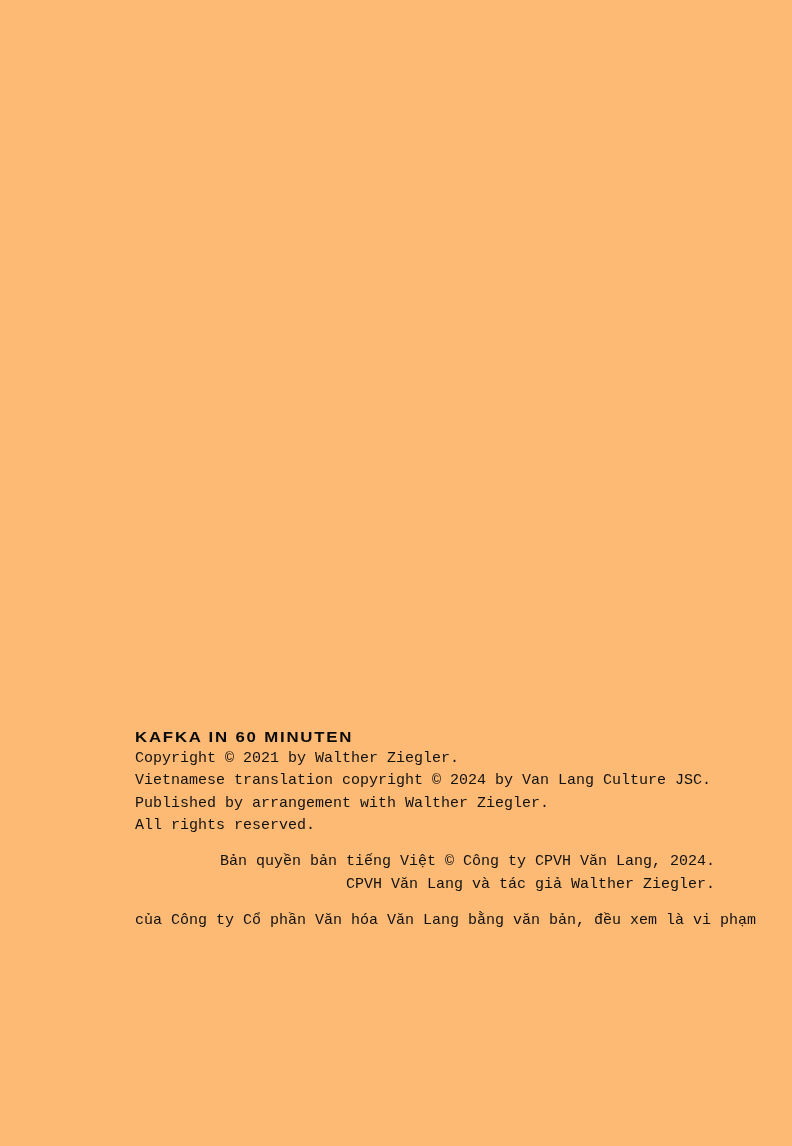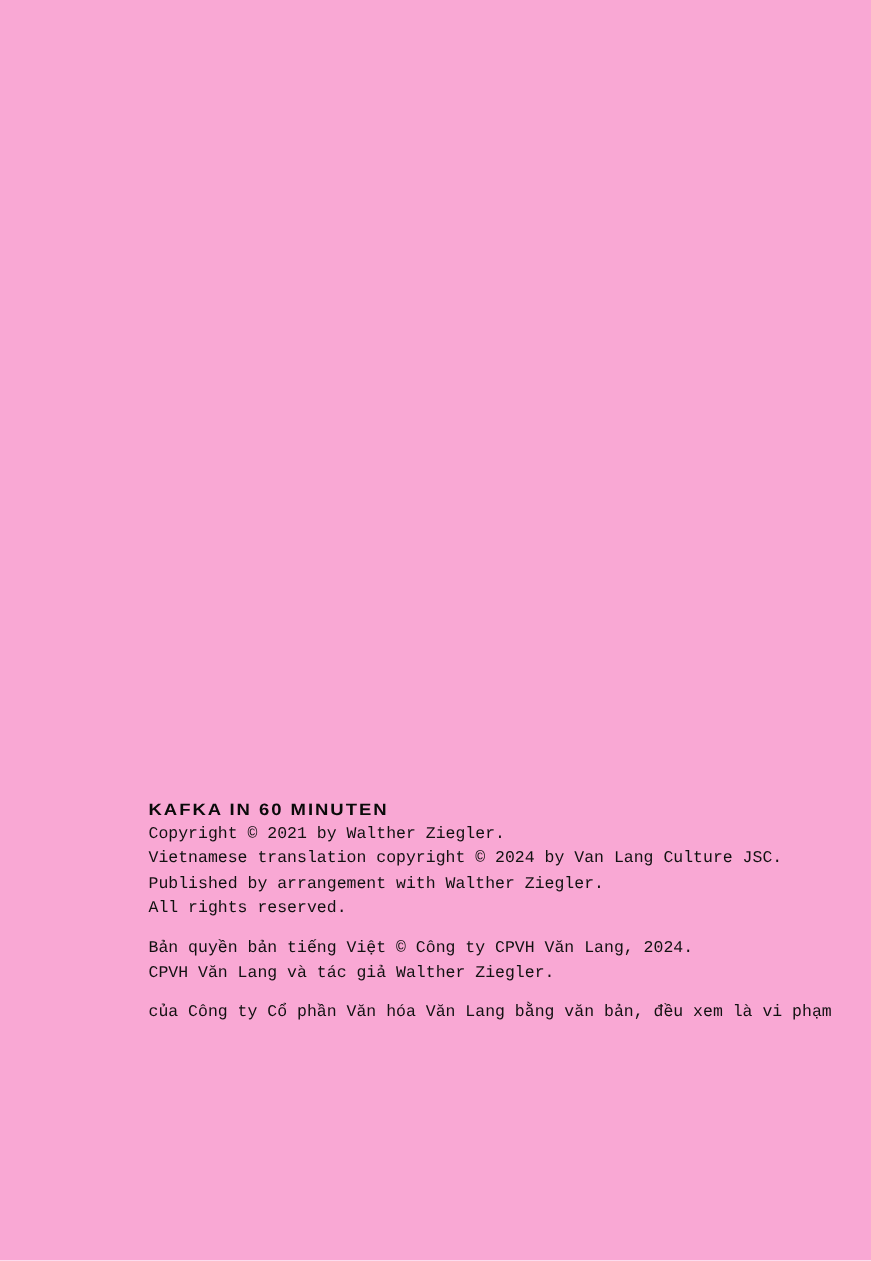--- a/index.html
+++ b/index.html
@@ -4,21 +4,21 @@
 <style>
   html, body {
     margin: 0;
     padding: 0;
     background: #ffffff;
   }
   .page {
     position: relative;
     width: 792px;
     height: 1146px;
-    background: #f9a8d4;
+    background: #fdba74;
     overflow: hidden;
     font-family: "Liberation Sans", "DejaVu Sans", sans-serif;
     color: #111111;
   }
   .text-block {
     position: absolute;
     left: 135px;
     top: 726px;
     width: 580px;
   }
@@ -40,20 +40,21 @@
   .para .line {
     font-size: 15px;
     white-space: nowrap;
     font-family: Liberation Mono, monospace;
   }
   .para-en .line {
     line-height: 22.4px;
   }
   .para-vi .line {
     line-height: 23.8px;
+    text-align: right;
   }
   .para-vi {
     margin-top: 12px;
   }
 </style>
 </head>
 <body>
 
 <div class="page">
   <div class="text-block">

